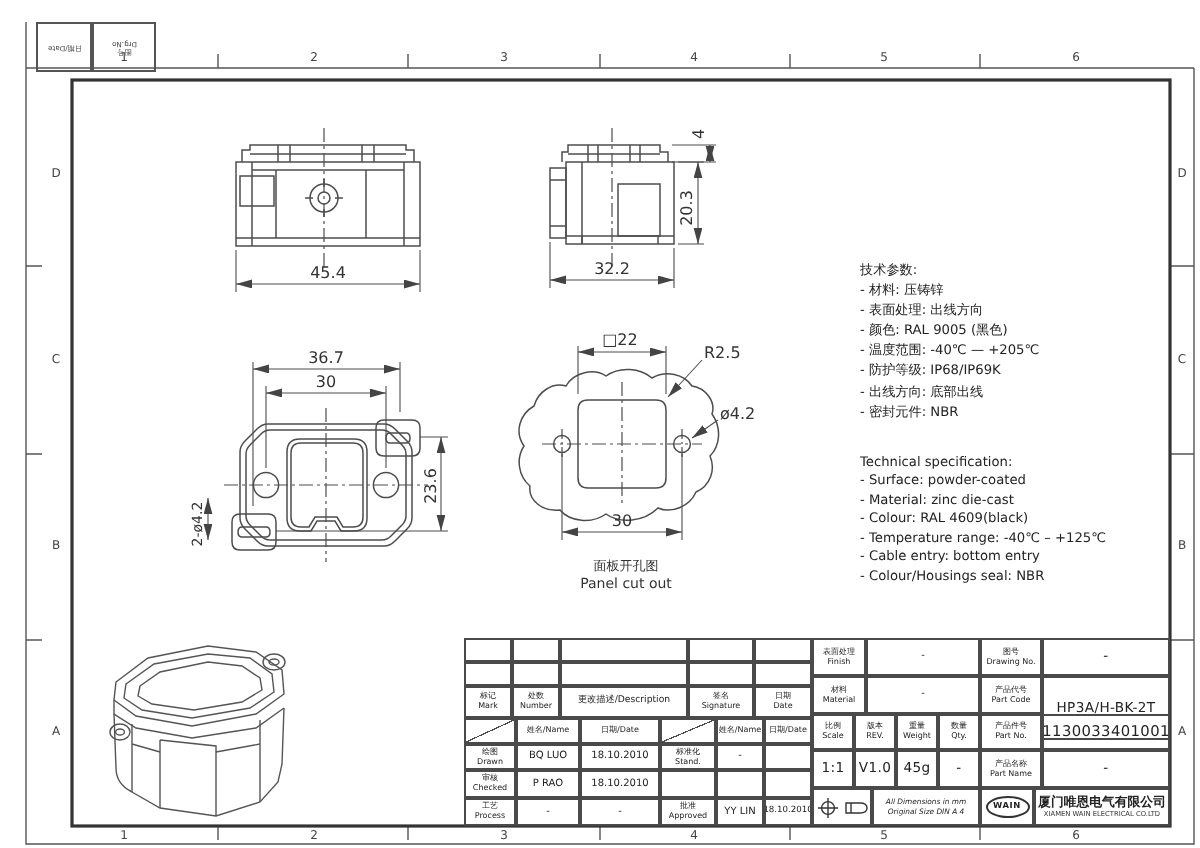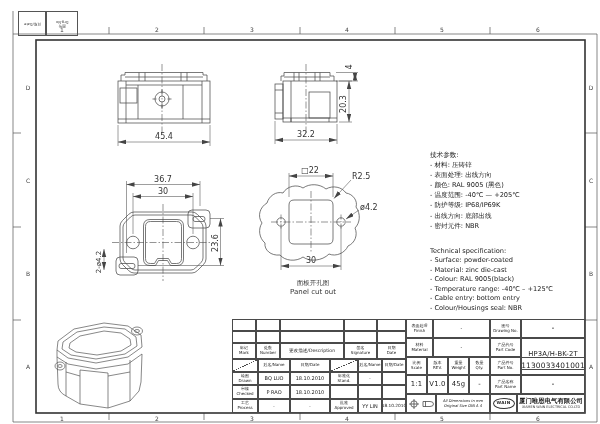--- a/index.html
+++ b/index.html
@@ -5,21 +5,21 @@
   html,body{margin:0;padding:0;background:#fff;}
   #sheet{position:relative;width:600px;height:424px;background:#fff;overflow:hidden;
          font-family:"DejaVu Sans",sans-serif;color:#2b2b2b;}
   svg text{font-family:"DejaVu Sans",sans-serif;fill:#333;}
   .zone-num{position:absolute;font-size:6px;color:#444;transform:translate(-50%,-50%);}
   .zone-let{position:absolute;font-size:6px;color:#444;transform:translate(-50%,-50%);}
   .corner-box{position:absolute;border:0.6px solid #555;display:flex;align-items:center;
          justify-content:center;overflow:hidden;}
   .corner-box span{transform:rotate(180deg);font-size:3.6px;line-height:4px;text-align:center;
          white-space:pre-line;color:#444;}
-  .spec{position:absolute;font-size:6.6px;line-height:10.1px;color:#222;white-space:nowrap;margin-top:20px;}
+  .spec{position:absolute;font-size:6.6px;line-height:10.1px;color:#222;white-space:nowrap;}
   .spec .t{line-height:10.1px;}
   .cell{position:absolute;border:0.6px solid #4a4a4a;box-sizing:border-box;display:flex;
         align-items:center;justify-content:center;text-align:center;overflow:hidden;
         font-size:4px;line-height:4.6px;color:#222;white-space:pre-line;}
   .cell.val{font-size:5px;}
   .cell.bigval{font-size:6.8px;letter-spacing:0.2px;}
   .cell.diag{background:linear-gradient(to bottom right,transparent 48.5%,#4a4a4a 48.5%,#4a4a4a 51.5%,transparent 51.5%);}
   .cell.note{font-size:3.7px;line-height:4.4px;font-style:italic;}
   .logo-oval{border:0.8px solid #333;border-radius:50%;width:20px;height:9px;display:flex;
         align-items:center;justify-content:center;font-size:4.2px;font-weight:bold;letter-spacing:0.3px;}
@@ -188,21 +188,21 @@
     <div>- 颜色: RAL 9005 (黑色)</div>
     <div>- 温度范围: -40℃ — +205℃</div>
     <div>- 防护等级: IP68/IP69K</div>
     <div>- 出线方向: 底部出线</div>
     <div>- 密封元件: NBR</div>
   </div>
   <div class="spec" style="left:430px;top:226px;line-height:9.6px">
     <div class="t">Technical specification:</div>
     <div>- Surface: powder-coated</div>
     <div>- Material: zinc die-cast</div>
-    <div>- Colour: RAL 9005(black)</div>
+    <div>- Colour: RAL 4609(black)</div>
     <div>- Temperature range: -40℃ – +125℃</div>
     <div>- Cable entry: bottom entry</div>
     <div>- Colour/Housings seal: NBR</div>
   </div>
 
   <div>
 
     <div class="cell" style="left:232px;top:319px;width:24px;height:12px"></div>
     <div class="cell" style="left:256px;top:319px;width:24px;height:12px"></div>
     <div class="cell" style="left:280px;top:319px;width:64px;height:12px"></div>

